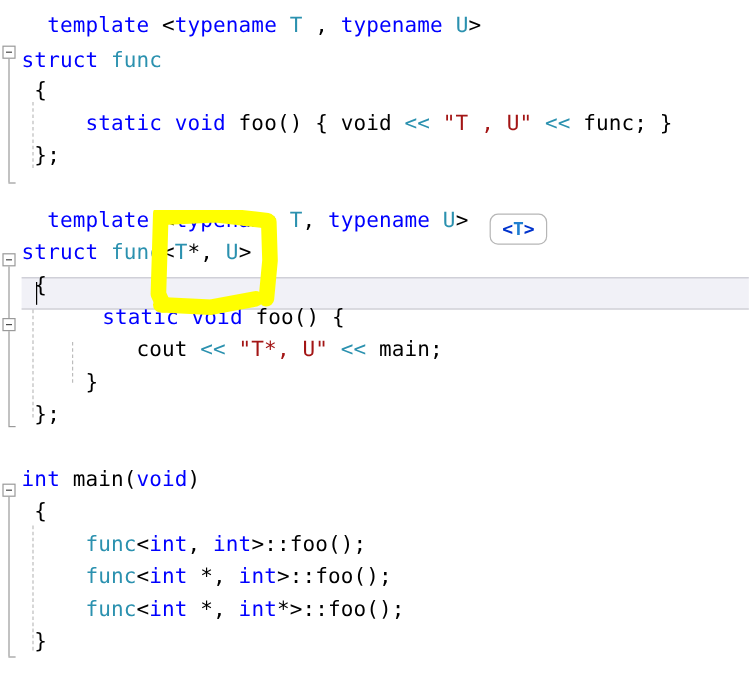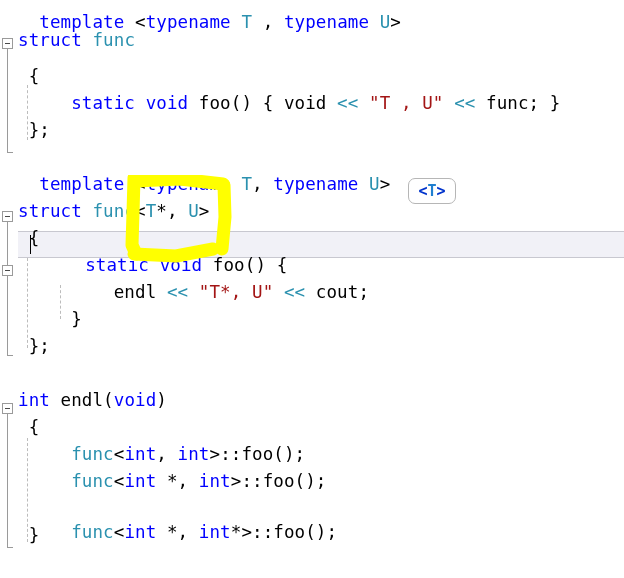--- a/index.html
+++ b/index.html
@@ -151,38 +151,38 @@
     <div class="fold-foot" style="left:7px; top:547px; width:6px;"></div>
   </div>
 
   <div class="indent-guide" style="left:27px; top:85px; height:55px;"></div>
   <div class="indent-guide" style="left:27px; top:258px; height:90px;"></div>
   <div class="indent-guide" style="left:60px; top:285px; height:34px;"></div>
   <div class="indent-guide" style="left:27px; top:438px; height:104px;"></div>
 
   <div id="code-layer">
       <div class="line" style="top: 9px; left: 18px;"><span class="pln">  </span><span class="kw">template</span><span class="pln"> &lt;</span><span class="kw">typename</span><span class="pln"> </span><span class="typ">T</span><span class="pln"> , </span><span class="kw">typename</span><span class="pln"> </span><span class="typ">U</span><span class="pln">&gt;</span></div>
-      <div class="line" style="top: 27px; left: 18px;"><span class="kw">struct</span><span class="pln"> </span><span class="typ">func</span></div>
+      <div class="line" style="top: 38px; left: 18px;"><span class="kw">struct</span><span class="pln"> </span><span class="typ">func</span></div>
       <div class="line" style="top: 63px; left: 18px;"><span class="pln"> {</span></div>
       <div class="line" style="top: 90px; left: 18px;"><span class="pln">     </span><span class="kw">static</span><span class="pln"> </span><span class="kw">void</span><span class="pln"> foo() { void </span><span class="op">&lt;&lt;</span><span class="pln"> </span><span class="str">"T , U"</span><span class="pln"> </span><span class="op">&lt;&lt;</span><span class="pln"> func; }</span></div>
       <div class="line" style="top: 117px; left: 18px;"><span class="pln"> };</span></div>
       <div class="line" style="top: 144px; left: 18px;"></div>
       <div class="line" style="top: 171px; left: 18px;"><span class="pln">  </span><span class="kw">template</span><span class="pln"> &lt;</span><span class="kw">typename</span><span class="pln"> </span><span class="typ">T</span><span class="pln">, </span><span class="kw">typename</span><span class="pln"> </span><span class="typ">U</span><span class="pln">&gt;</span></div>
       <div class="line" style="top: 198px; left: 18px;"><span class="kw">struct</span><span class="pln"> </span><span class="typ">func</span><span class="pln">&lt;</span><span class="typ">T</span><span class="pln">*, </span><span class="typ">U</span><span class="pln">&gt;</span></div>
       <div class="line" style="top: 225px; left: 18px;"><span class="pln"> {</span></div>
       <div class="line" style="top: 252px; left: 32px;"><span class="pln">     </span><span class="kw">static</span><span class="pln"> </span><span class="kw">void</span><span class="pln"> foo() {</span></div>
-      <div class="line" style="top: 279px; left: 18px;"><span class="pln">         endl </span><span class="op">&lt;&lt;</span><span class="pln"> </span><span class="str">"T*, U"</span><span class="pln"> </span><span class="op">&lt;&lt;</span><span class="pln"> cout;</span></div>
+      <div class="line" style="top: 279px; left: 18px;"><span class="pln">         cout </span><span class="op">&lt;&lt;</span><span class="pln"> </span><span class="str">"T*, U"</span><span class="pln"> </span><span class="op">&lt;&lt;</span><span class="pln"> main;</span></div>
       <div class="line" style="top: 306px; left: 18px;"><span class="pln">     }</span></div>
       <div class="line" style="top: 333px; left: 18px;"><span class="pln"> };</span></div>
       <div class="line" style="top: 360px; left: 18px;"></div>
-      <div class="line" style="top: 387px; left: 18px;"><span class="kw">int</span><span class="pln"> endl(</span><span class="kw">void</span><span class="pln">)</span></div>
+      <div class="line" style="top: 387px; left: 18px;"><span class="kw">int</span><span class="pln"> main(</span><span class="kw">void</span><span class="pln">)</span></div>
       <div class="line" style="top: 414px; left: 18px;"><span class="pln"> {</span></div>
       <div class="line" style="top: 441px; left: 18px;"><span class="pln">     </span><span class="typ">func</span><span class="pln">&lt;</span><span class="kw">int</span><span class="pln">, </span><span class="kw">int</span><span class="pln">&gt;::foo();</span></div>
       <div class="line" style="top: 468px; left: 18px;"><span class="pln">     </span><span class="typ">func</span><span class="pln">&lt;</span><span class="kw">int</span><span class="pln"> *, </span><span class="kw">int</span><span class="pln">&gt;::foo();</span></div>
-      <div class="line" style="top: 519px; left: 18px;"><span class="pln">     </span><span class="typ">func</span><span class="pln">&lt;</span><span class="kw">int</span><span class="pln"> *, </span><span class="kw">int</span><span class="pln">*&gt;::foo();</span></div>
+      <div class="line" style="top: 495px; left: 18px;"><span class="pln">     </span><span class="typ">func</span><span class="pln">&lt;</span><span class="kw">int</span><span class="pln"> *, </span><span class="kw">int</span><span class="pln">*&gt;::foo();</span></div>
       <div class="line" style="top: 522px; left: 18px;"><span class="pln"> }</span></div>
     </div>
 
   <div class="caret" style="left:30px; top:235px;"></div>
 
   <svg class="marker" width="140" height="95" style="left:110px; top:175px;" viewBox="0 0 140 95">
     <g fill="none" stroke="#ffff00" stroke-width="13" stroke-linecap="round" stroke-linejoin="round">
       <path d="M 24 3 L 23 38 L 22 70 L 26 79"></path>
       <path d="M 24 79 L 66 81 L 103 74"></path>
       <path d="M 114 10 L 115 42 L 112 74"></path>

